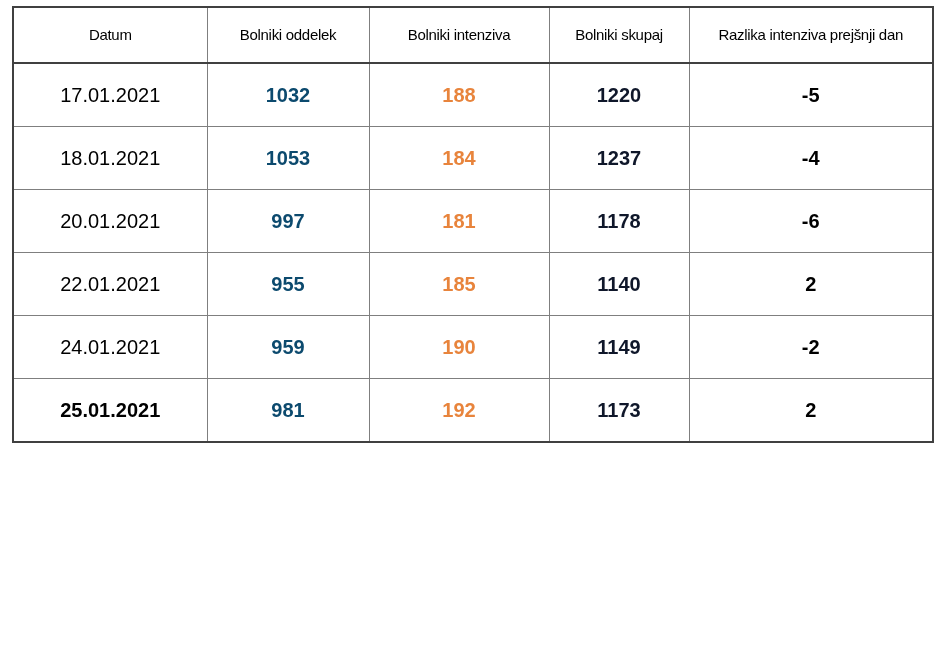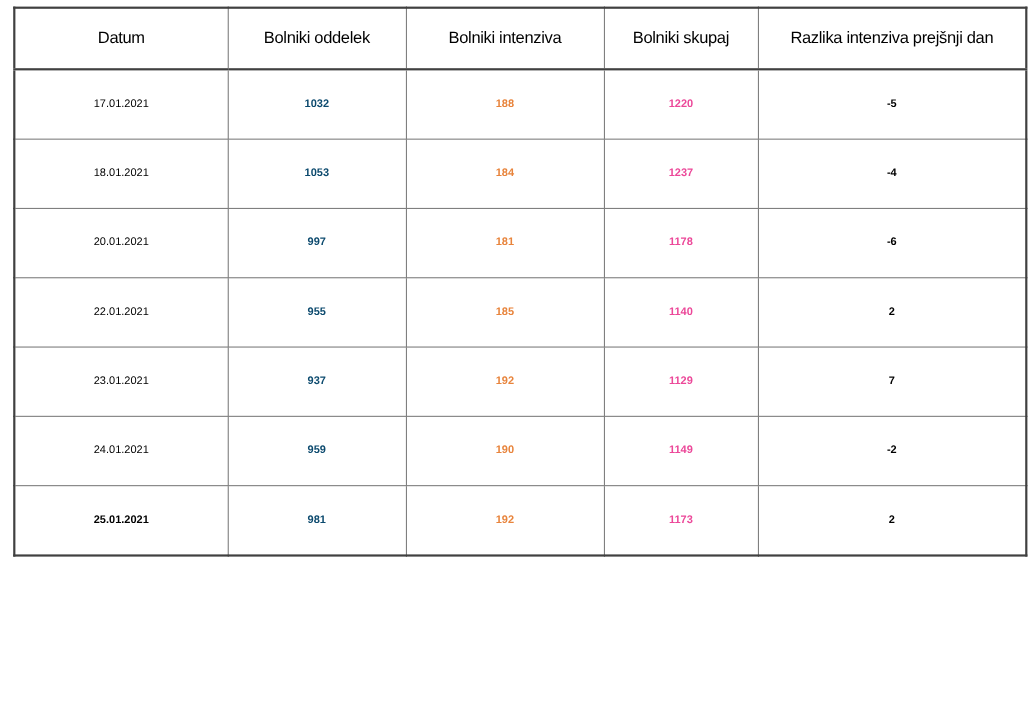--- a/index.html
+++ b/index.html
@@ -35,21 +35,21 @@
   table.data-table col.c2 { width: 180px; }
   table.data-table col.c3 { width: 140px; }
   table.data-table col.c4 { width: 244px; }
 
   table.data-table th,
   table.data-table td {
     border: 1px solid #7f7f7f;
     text-align: center;
     vertical-align: middle;
     padding: 0 4px;
-    font-size: 10px;
+    font-size: 20px;
     line-height: 1.15;
   }
   table.data-table thead th {
     height: 54px;
     font-weight: normal;
     font-size: 15px;
     letter-spacing: -0.3px;
     border-bottom: 2px solid #404040;
   }
   table.data-table tbody td {
@@ -62,21 +62,21 @@
   td.col-oddelek {
     color: #0c4a6e;
     font-weight: bold;
   }
   td.col-intenziva {
     color: #e8843c;
     font-weight: bold;
     margin-left: 40px;
   }
   td.col-skupaj {
-    color: #ec4899;
+    color: #0f172a;
     font-weight: bold;
   }
   td.col-razlika {
     color: #000000;
     font-weight: bold;
   }
   tr.last-row td {
     font-weight: bold;
   }
   tr.last-row td.col-date {
@@ -128,27 +128,20 @@
         <td class="col-razlika">-6</td>
       </tr>
       <tr>
         <td class="col-date">22.01.2021</td>
         <td class="col-oddelek">955</td>
         <td class="col-intenziva">185</td>
         <td class="col-skupaj">1140</td>
         <td class="col-razlika">2</td>
       </tr>
       <tr>
-        <td class="col-date">23.01.2021</td>
-        <td class="col-oddelek">937</td>
-        <td class="col-intenziva">192</td>
-        <td class="col-skupaj">1129</td>
-        <td class="col-razlika">7</td>
-      </tr>
-      <tr>
         <td class="col-date">24.01.2021</td>
         <td class="col-oddelek">959</td>
         <td class="col-intenziva">190</td>
         <td class="col-skupaj">1149</td>
         <td class="col-razlika">-2</td>
       </tr>
       <tr class="last-row">
         <td class="col-date">25.01.2021</td>
         <td class="col-oddelek">981</td>
         <td class="col-intenziva">192</td>

